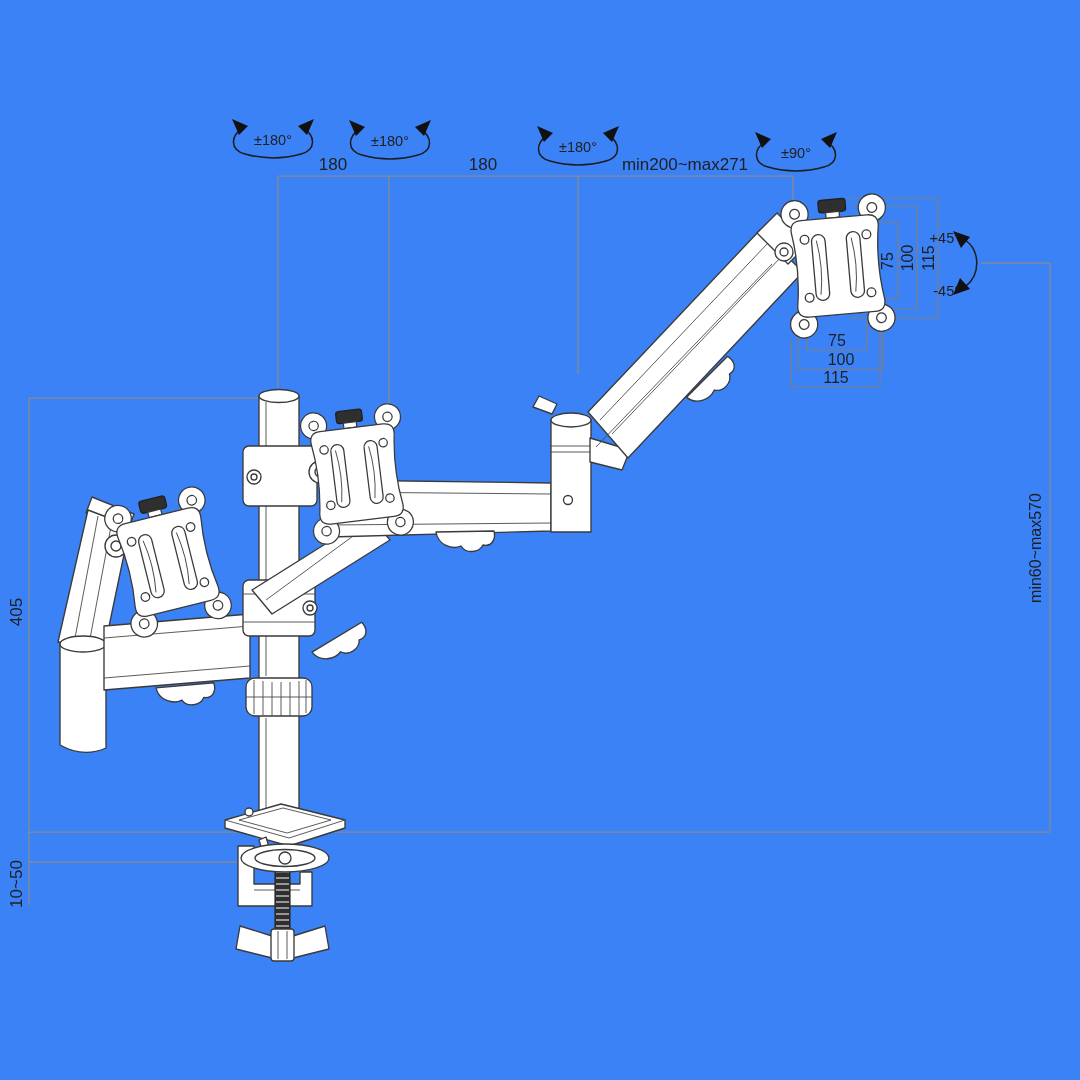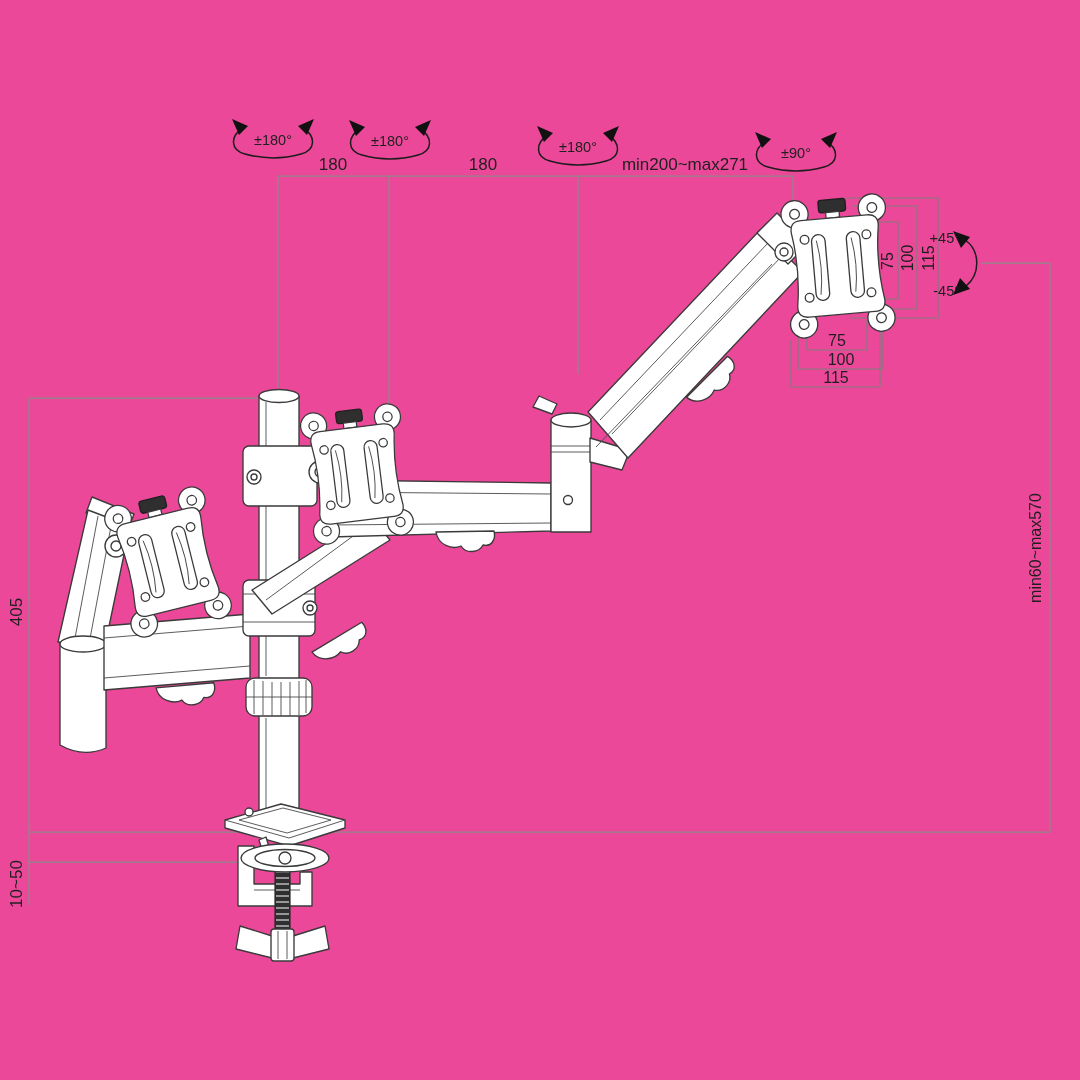--- a/index.html
+++ b/index.html
@@ -1,19 +1,19 @@
 <!DOCTYPE html>
 <html><head>
 <meta charset="utf-8">
 <style>
   html, body { margin: 0; padding: 0; background: #ffffff; }
   .canvas {
     position: relative;
     width: 1080px; height: 1080px;
-    background: #ec4899;
+    background: #3b82f6;
     font-family: "Liberation Sans", sans-serif;
     overflow: hidden;
   }
   svg text {
     font-family: "Liberation Sans", sans-serif;
     fill: #1f1f1f;
   }
   .dim-line   { stroke: #8a8a8a; stroke-width: 1.25; fill: none; }
   .dim-brkt   { stroke: #7f7f7f; stroke-width: 1.2;  fill: none; }
   .art        { stroke: #3a3a3a; stroke-width: 1.35; fill: #ffffff; stroke-linejoin: round; stroke-linecap: round; }

